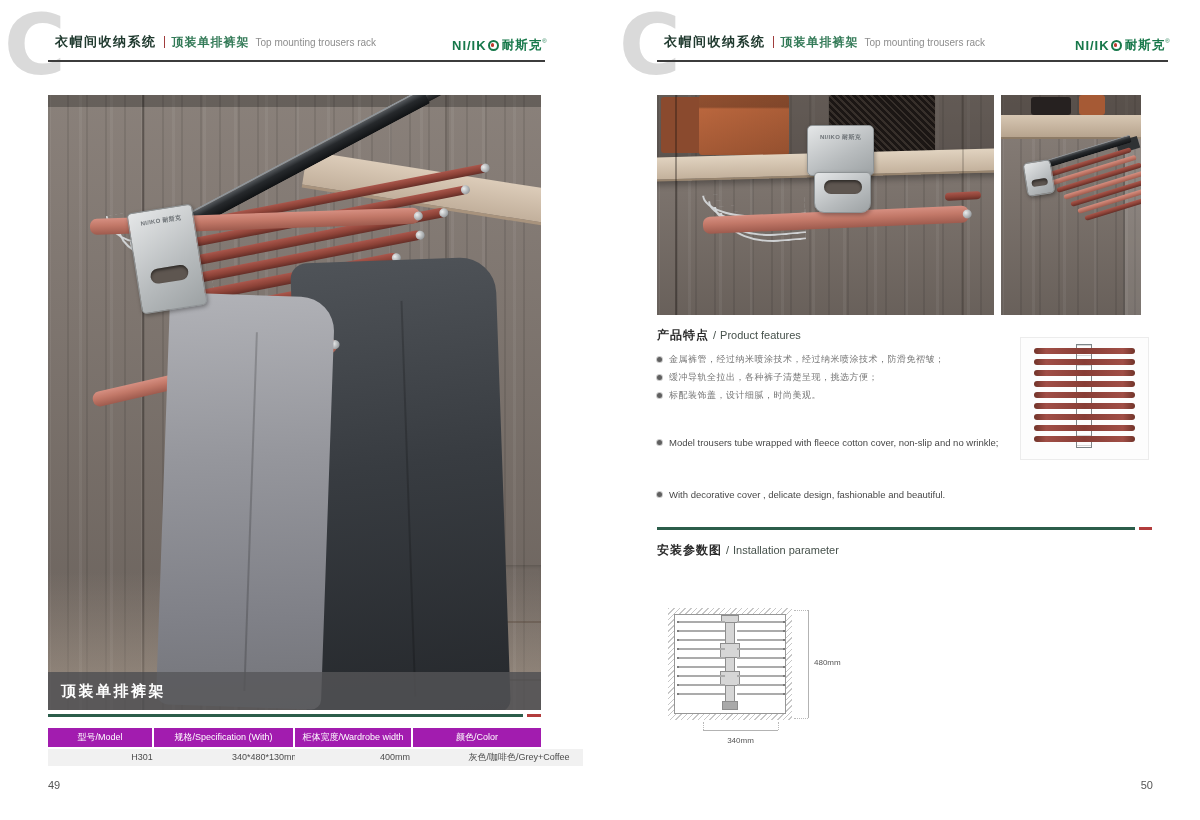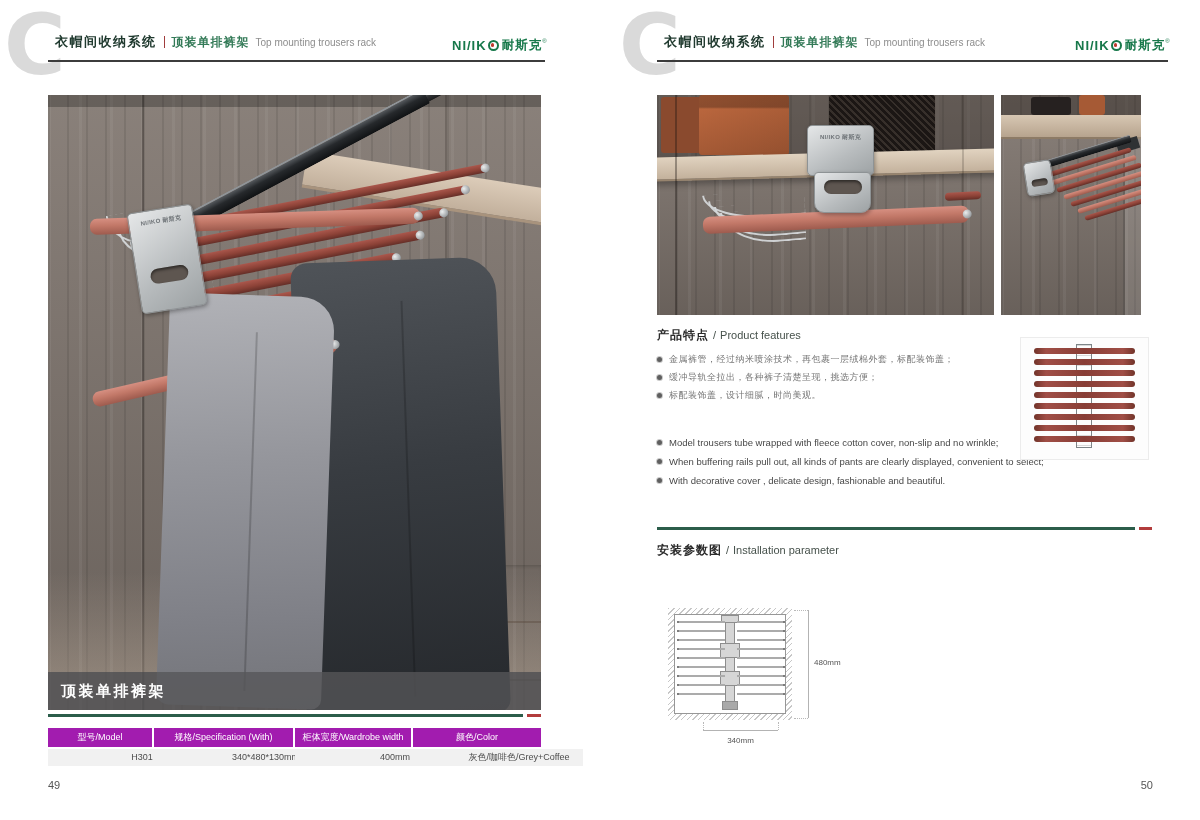--- a/index.html
+++ b/index.html
@@ -223,39 +223,35 @@
       <div class="coverplate" style="left:24px;top:66px;width:26px;height:32px;transform:rotate(-9deg)">
         <div class="cover-hole" style="top:17px;width:16px;height:7px"></div>
       </div>
     </div>
 
     <div class="sec-title" style="left:57px;top:327px">
       <b>产品特点</b><span class="sec-sep">/</span><span>Product features</span>
     </div>
     <div class="bullet" style="left:57px;top:353px">
       <span class="bdot"></span>
-      <span class="bullet-cn">金属裤管，经过纳米喷涂技术，再包裹一层绒棉外套，标配装饰盖；</span>
+      <span class="bullet-cn">金属裤管，经过纳米喷涂技术，经过纳米喷涂技术，防滑免褶皱；</span>
     </div>
     <div class="bullet" style="left:57px;top:371px">
       <span class="bdot"></span>
       <span class="bullet-cn">缓冲导轨全拉出，各种裤子清楚呈现，挑选方便；</span>
     </div>
     <div class="bullet" style="left:57px;top:389px">
       <span class="bdot"></span>
       <span class="bullet-cn">标配装饰盖，设计细腻，时尚美观。</span>
     </div>
     <div class="bullet" style="left:57px;top:437px">
       <span class="bdot"></span>
       <span class="bullet-en">Model trousers tube wrapped with fleece cotton cover, non-slip and no wrinkle;</span>
     </div>
-    <div class="bullet" style="left:57px;top:456px">
-      <span class="bdot"></span>
-      <span class="bullet-en">When buffering rails pull out,  all kinds of pants are clearly displayed,  convenient to select;</span>
-    </div>
-    <div class="bullet" style="left:57px;top:475px">
+    <div class="bullet" style="left:57px;top:489px">
       <span class="bdot"></span>
       <span class="bullet-en">With decorative cover , delicate design, fashionable and beautiful.</span>
     </div>
 
     <div class="thumb" style="left:420px;top:337px;width:127px;height:121px">
       <div class="thumb-rail"></div>
       <div class="thumb-bar" style="top:10px"></div>
       <div class="thumb-bar" style="top:21px"></div>
       <div class="thumb-bar" style="top:32px"></div>
       <div class="thumb-bar" style="top:43px"></div>

